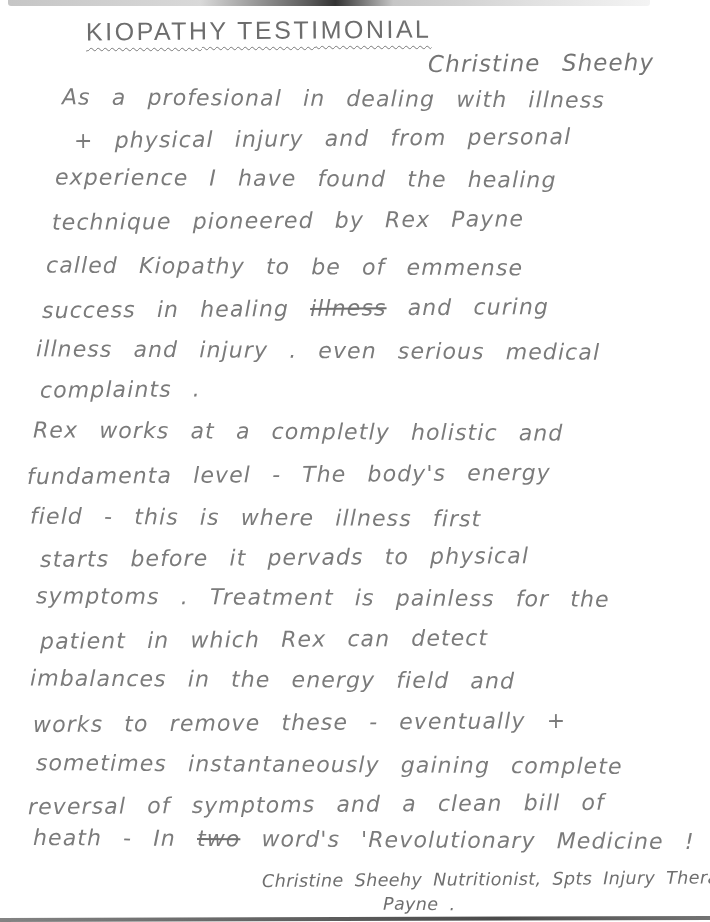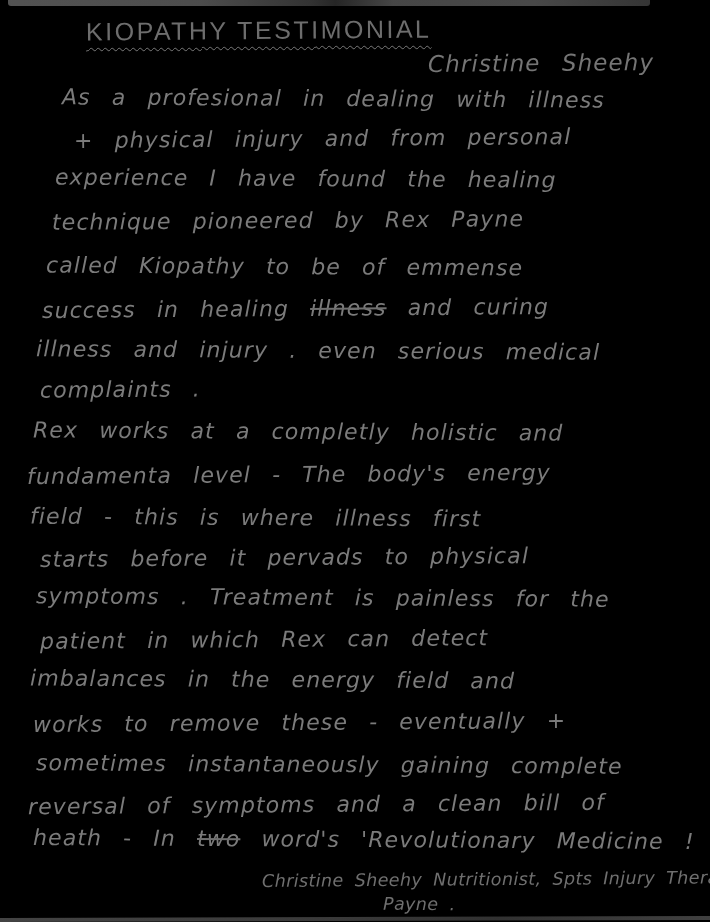--- a/index.html
+++ b/index.html
@@ -1,20 +1,20 @@
 <!DOCTYPE html>
 <html><head>
 <meta charset="utf-8">
 <style>
   html,body{margin:0;padding:0;background:#e8e8e6;}
   .page{
     position:relative;
     width:710px;height:922px;
     margin:0 auto;
-    background:#000000;
+    background:#ffffff;
     overflow:hidden;
     font-family:"DejaVu Sans", sans-serif;
   }
   
   .scan-top{
     position:absolute;top:0;left:8px;width:642px;height:6px;
     background:linear-gradient(90deg,
       rgba(150,150,150,.55) 0%,
       rgba(170,170,170,.45) 30%,
       rgba(60,60,60,.85) 47%,

